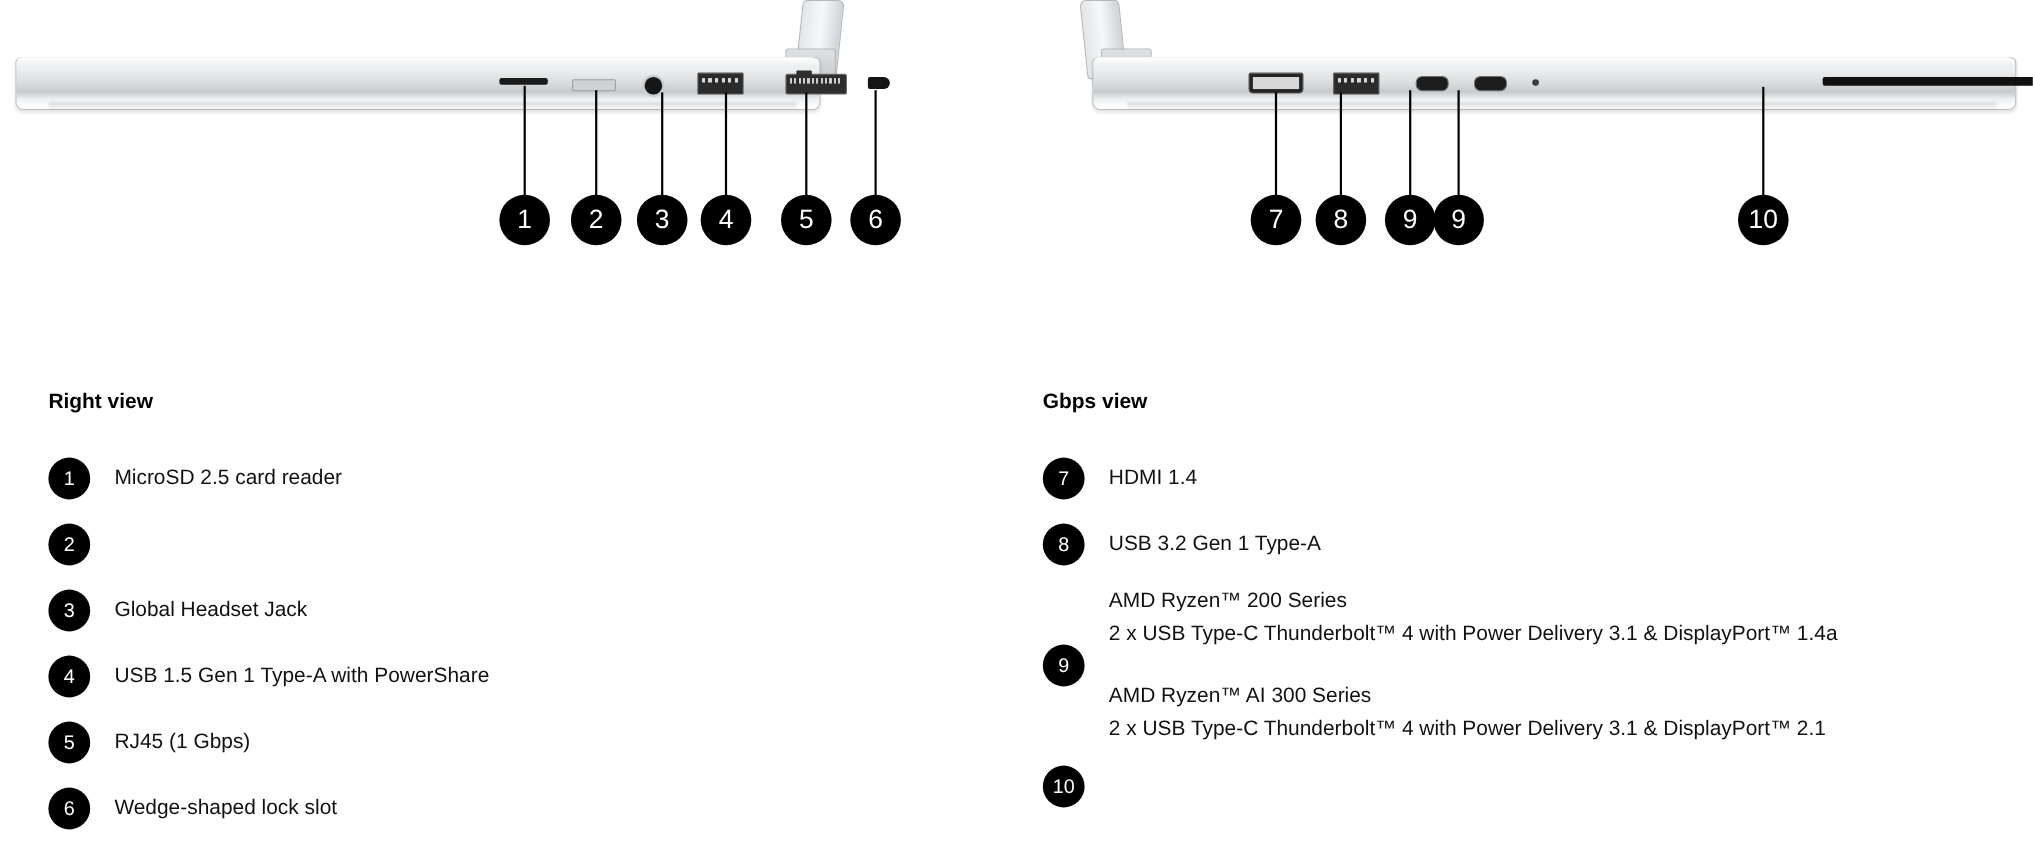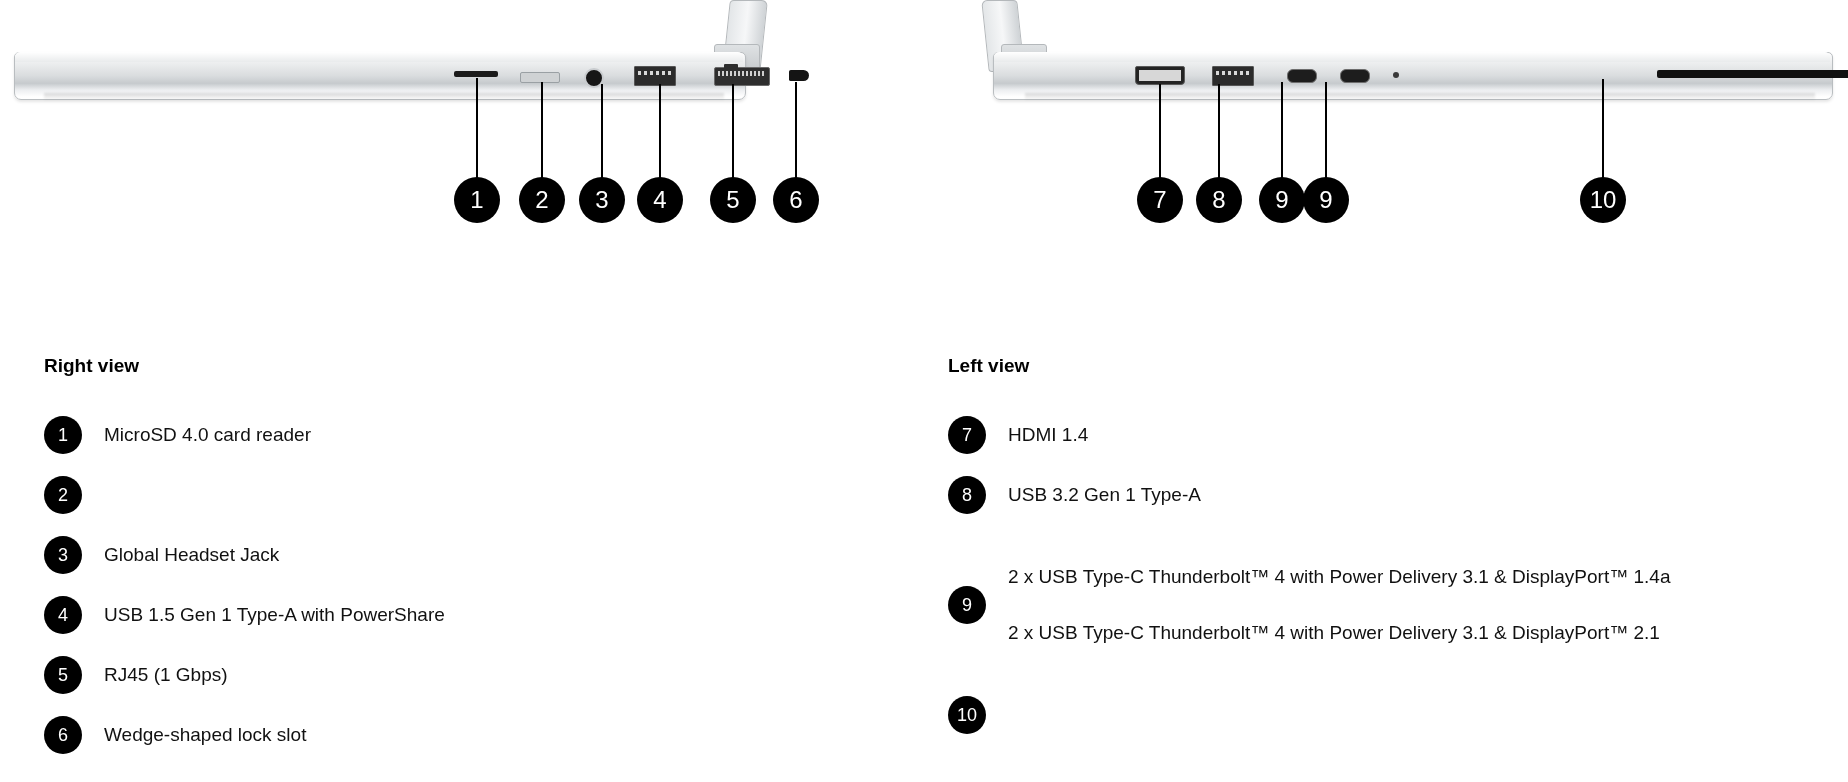--- a/index.html
+++ b/index.html
@@ -305,21 +305,21 @@
   </div>
 </div>
 
 <div class="columns">
 
   <div class="col col-right">
     <div class="col-title">Right view</div>
 
     <div class="row">
       <div class="badge">1</div>
-      <div class="row-text">MicroSD 4.0 card reader</div>
+      <div class="row-text">MicroSD 2.5 card reader</div>
     </div>
 
     <div class="row">
       <div class="badge">2</div>
     </div>
 
     <div class="row">
       <div class="badge">3</div>
       <div class="row-text">Global Headset Jack</div>
     </div>
@@ -334,37 +334,39 @@
       <div class="row-text">RJ45 (1 Gbps)</div>
     </div>
 
     <div class="row">
       <div class="badge">6</div>
       <div class="row-text">Wedge-shaped lock slot</div>
     </div>
   </div>
 
   <div class="col col-left">
-    <div class="col-title">Left view</div>
+    <div class="col-title">Gbps view</div>
 
     <div class="row">
       <div class="badge">7</div>
       <div class="row-text">HDMI 1.4</div>
     </div>
 
     <div class="row">
       <div class="badge">8</div>
       <div class="row-text">USB 3.2 Gen 1 Type-A</div>
     </div>
 
     <div class="row row-tall">
       <div class="badge">9</div>
       <div class="row-text">
+        <span class="line">AMD Ryzen™ 200 Series</span>
         <span class="line">2 x USB Type-C Thunderbolt™ 4 with Power Delivery 3.1 &amp; DisplayPort™ 1.4a</span>
         <span class="spacer"></span>
+        <span class="line">AMD Ryzen™ AI 300 Series</span>
         <span class="line">2 x USB Type-C Thunderbolt™ 4 with Power Delivery 3.1 &amp; DisplayPort™ 2.1</span>
       </div>
     </div>
 
     <div class="row">
       <div class="badge">10</div>
     </div>
   </div>
 </div>
 

